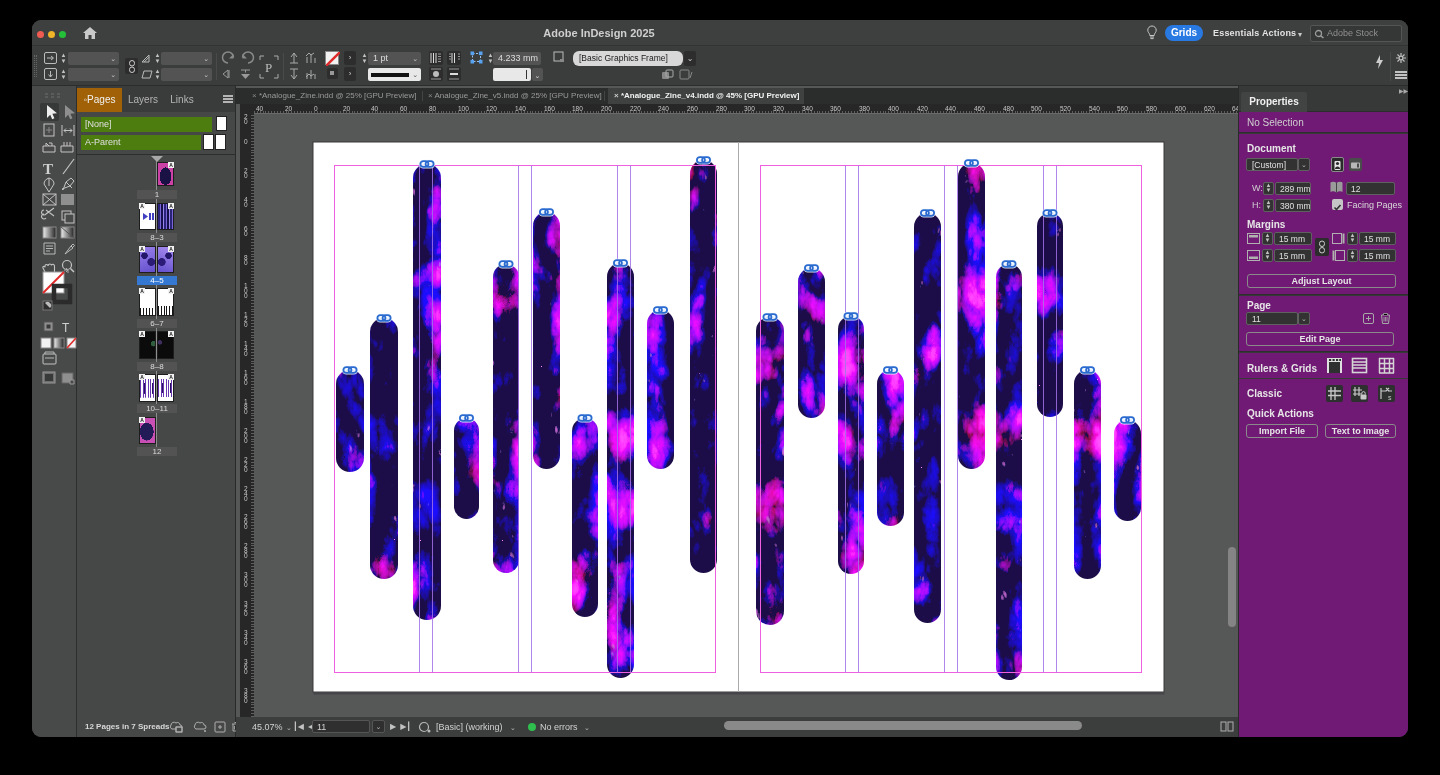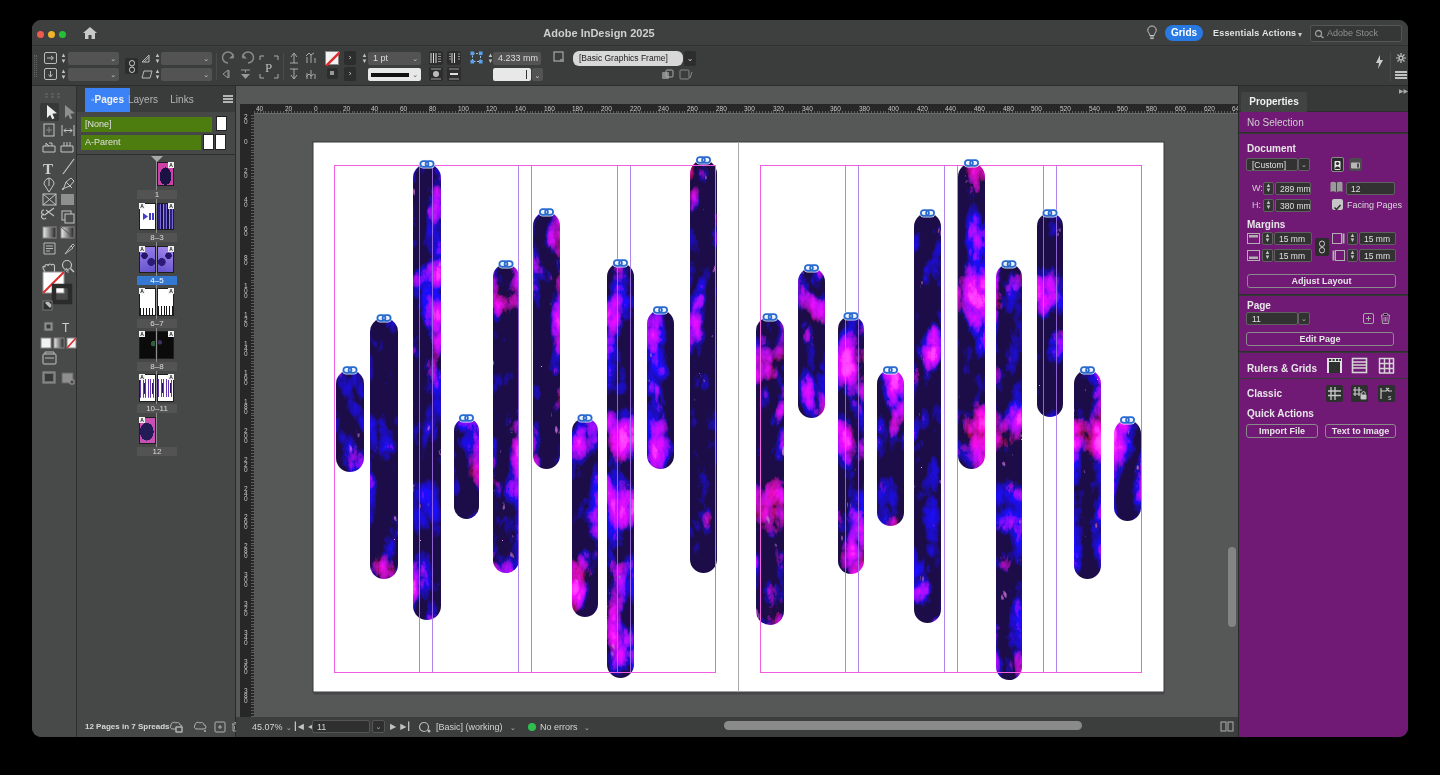--- a/index.html
+++ b/index.html
@@ -257,21 +257,21 @@
           <path d="M13 268 v-2 h9 v2 m-9 4 h9" stroke-width="0.9"></path>
       <rect x="11" y="286" width="12" height="11" fill="#6e6e6e" stroke="#999"></rect>
           <path d="M13 288 h8 v7 h-8 z" fill="#383939" stroke="none"></path>
       <rect x="30" y="287" width="11" height="10" fill="#8f8f8f" stroke="#666"></rect>
           <path d="M38 294 h4 v4 h-4 z" fill="#484949" stroke="#999"></path>
     </g>
   </svg>
   </div>
   <div id="pages" class="a">
     <div id="ptabs" class="a"></div>
-    <div class="a ptab" style="left:8px;width:45px;background:#3b82f6;color:#f0f0f0;font-weight:bold">◦Pages</div>
+    <div class="a ptab" style="left:0;width:45px;background:#a16207;color:#f0f0f0;font-weight:normal">◦Pages</div>
     <div class="a ptab" style="left:46px;width:40px">Layers</div>
     <div class="a ptab" style="left:88px;width:34px">Links</div>
     <div class="a" style="left:146px;top:9px;width:10px;height:2px;background:#b5b5b5;box-shadow:0 3px #b5b5b5,0 6px #b5b5b5"></div>
     <div class="a rowf" style="left:4px;top:31px;width:131px;padding-left:4px">[None]</div>
     <div class="a sw" style="left:139px;top:30px;width:11px;height:15px"></div>
     <div class="a rowf" style="left:4px;top:49px;width:120px;padding-left:4px">A-Parent</div>
     <div class="a sw" style="left:126px;top:48px;width:11px;height:16px"></div>
     <div class="a sw" style="left:138px;top:48px;width:11px;height:16px"></div>
     <div class="a" style="left:0;top:68px;width:159px;height:1px;background:#2d2d2d"></div>
     <div class="a" style="left:79px;top:70px;width:1px;height:300px;background:#8e8e8e"></div>
@@ -328,20 +328,27 @@
           <path d="M25 5 a3 3 0 0 1 5 -2 a2.5 2.5 0 0 1 4 2 a2 2 0 0 1 0 4 h-8 a2.5 2.5 0 0 1 -1 -4 z"></path>
           <path d="M34 11 h2" stroke-width="1.5"></path>
           <rect x="45" y="2" width="10" height="10" rx="1"></rect>
           <path d="M48 7 h4 m-2 -2 v4"></path>
           <path d="M62 4 h7 m-6 0 v7 h5 v-7 m-3.5 -1.5 h2" stroke-width="0.9"></path>
           <path d="M64.5 6 v3.5 m2 -3.5 v3.5" stroke-width="0.8"></path>
         </g>
       </svg>
   </div>
   <div id="docarea" class="a">
+    <div id="dtabs" class="a">
+      <div class="a dtab" style="left:16px"><span style="color:#888">×</span> *Analogue_Zine.indd @ 25% [GPU Preview]</div>
+      <div class="a" style="left:186px;top:3px;width:1px;height:10px;background:#444"></div>
+      <div class="a dtab" style="left:192px"><span style="color:#888">×</span> Analogue_Zine_v5.indd @ 25% [GPU Preview]</div>
+      <div class="a" style="left:368px;top:3px;width:1px;height:10px;background:#444"></div>
+      <div class="a dtab" style="left:372px;width:196px;background:#3f4040;color:#f2f2f2;font-weight:bold;padding-left:6px"><span style="color:#ccc">×</span> *Analogue_Zine_v4.indd @ 45% [GPU Preview]</div>
+    </div>
     <div id="rcorner" class="a"></div>
     <div id="hruler" class="a">
       <i style="left:2px">40</i>
         <i style="left:31px">20</i>
         <i style="left:60px">0</i>
         <i style="left:89px">20</i>
         <i style="left:117px">40</i>
         <i style="left:146px">60</i>
         <i style="left:175px">80</i>
         <i style="left:204px">100</i>

